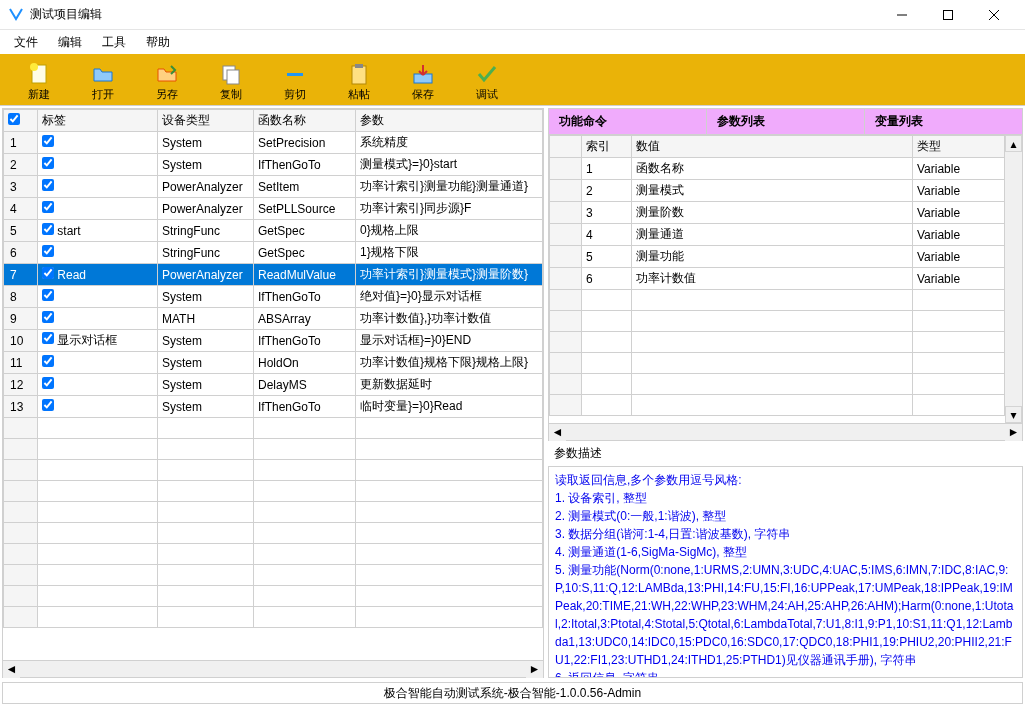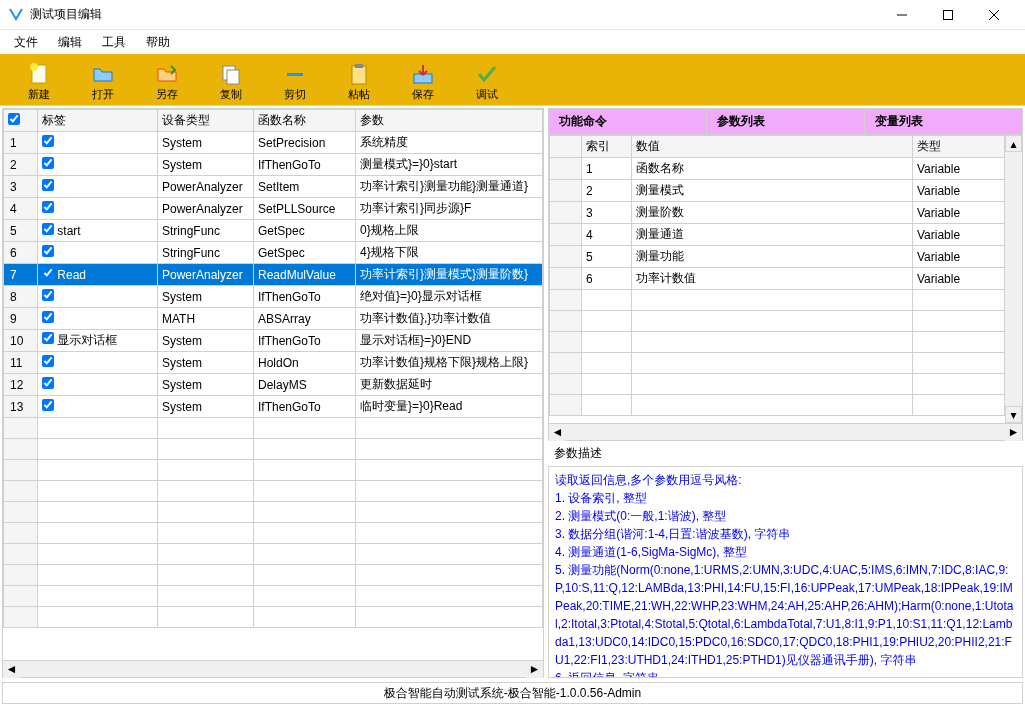--- a/index.html
+++ b/index.html
@@ -206,21 +206,21 @@
               <td><input type="checkbox" class="chk" checked="" style=""><span> start</span></td>
               <td>StringFunc</td>
               <td>GetSpec</td>
               <td>0}规格上限</td>
             </tr>
             <tr>
               <td class="rownum">6</td>
               <td><input type="checkbox" class="chk" checked="" style=""></td>
               <td>StringFunc</td>
               <td>GetSpec</td>
-              <td>4}规格下限</td>
+              <td>1}规格下限</td>
             </tr>
             <tr class="selected">
               <td class="rownum">7</td>
               <td><input type="checkbox" class="chk" checked="" style=""><span> Read</span></td>
               <td>PowerAnalyzer</td>
               <td>ReadMulValue</td>
               <td>功率计索引}测量模式}测量阶数}</td>
             </tr>
             <tr>
               <td class="rownum">8</td>

